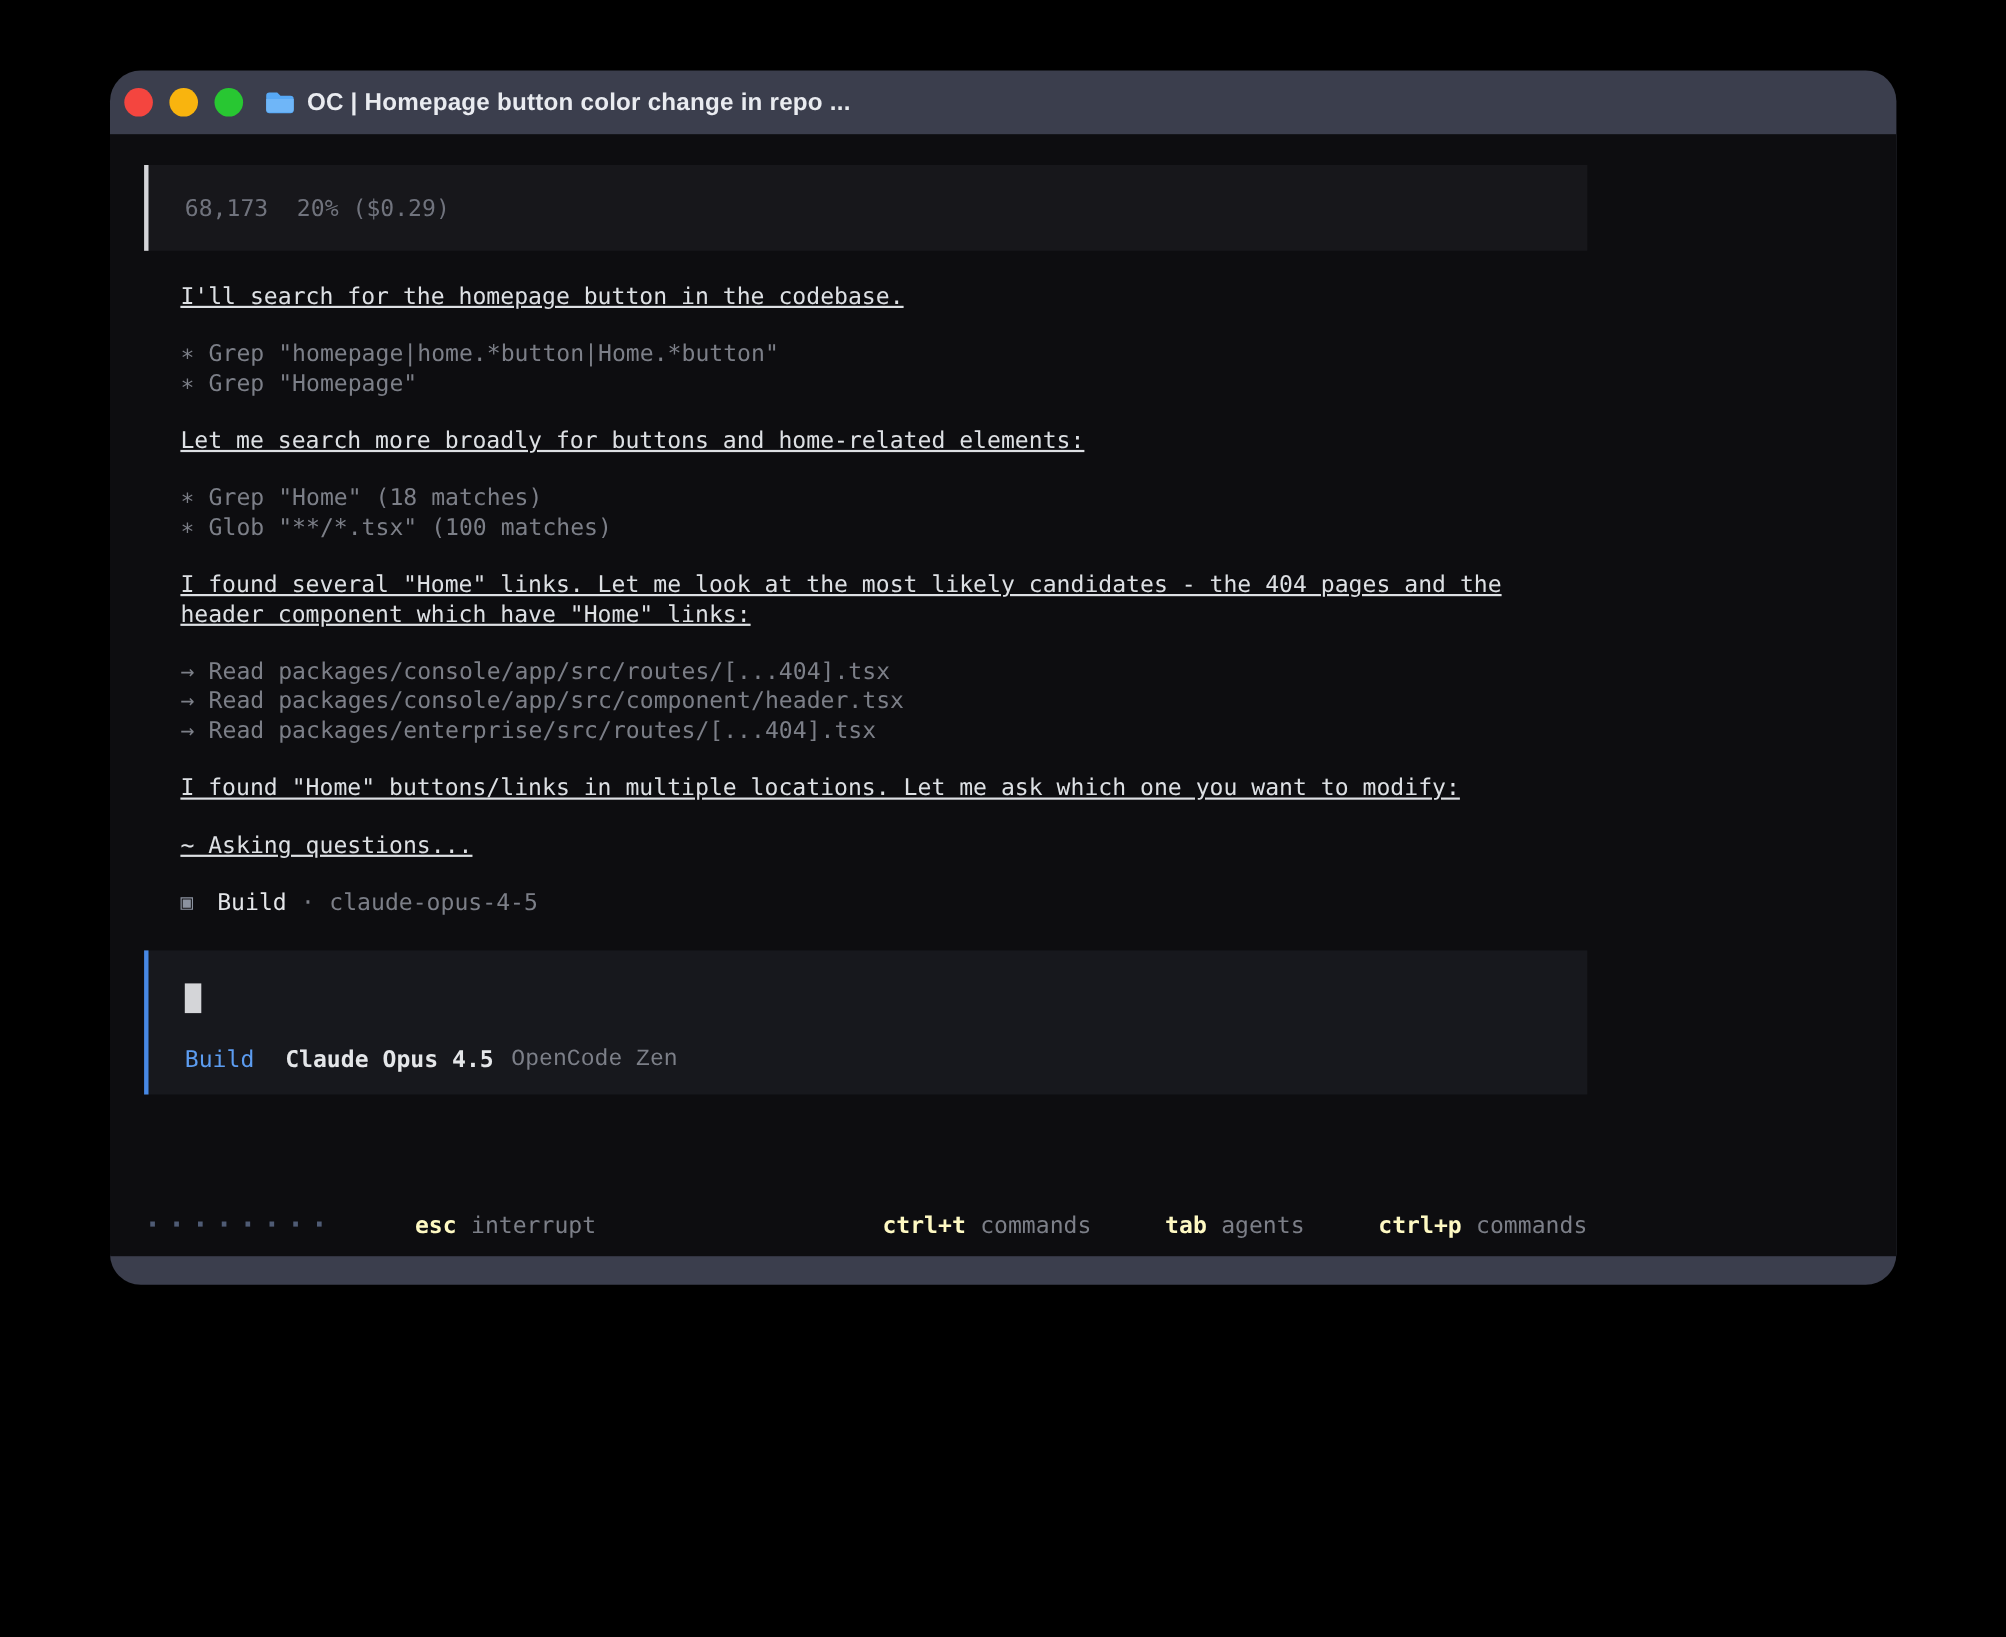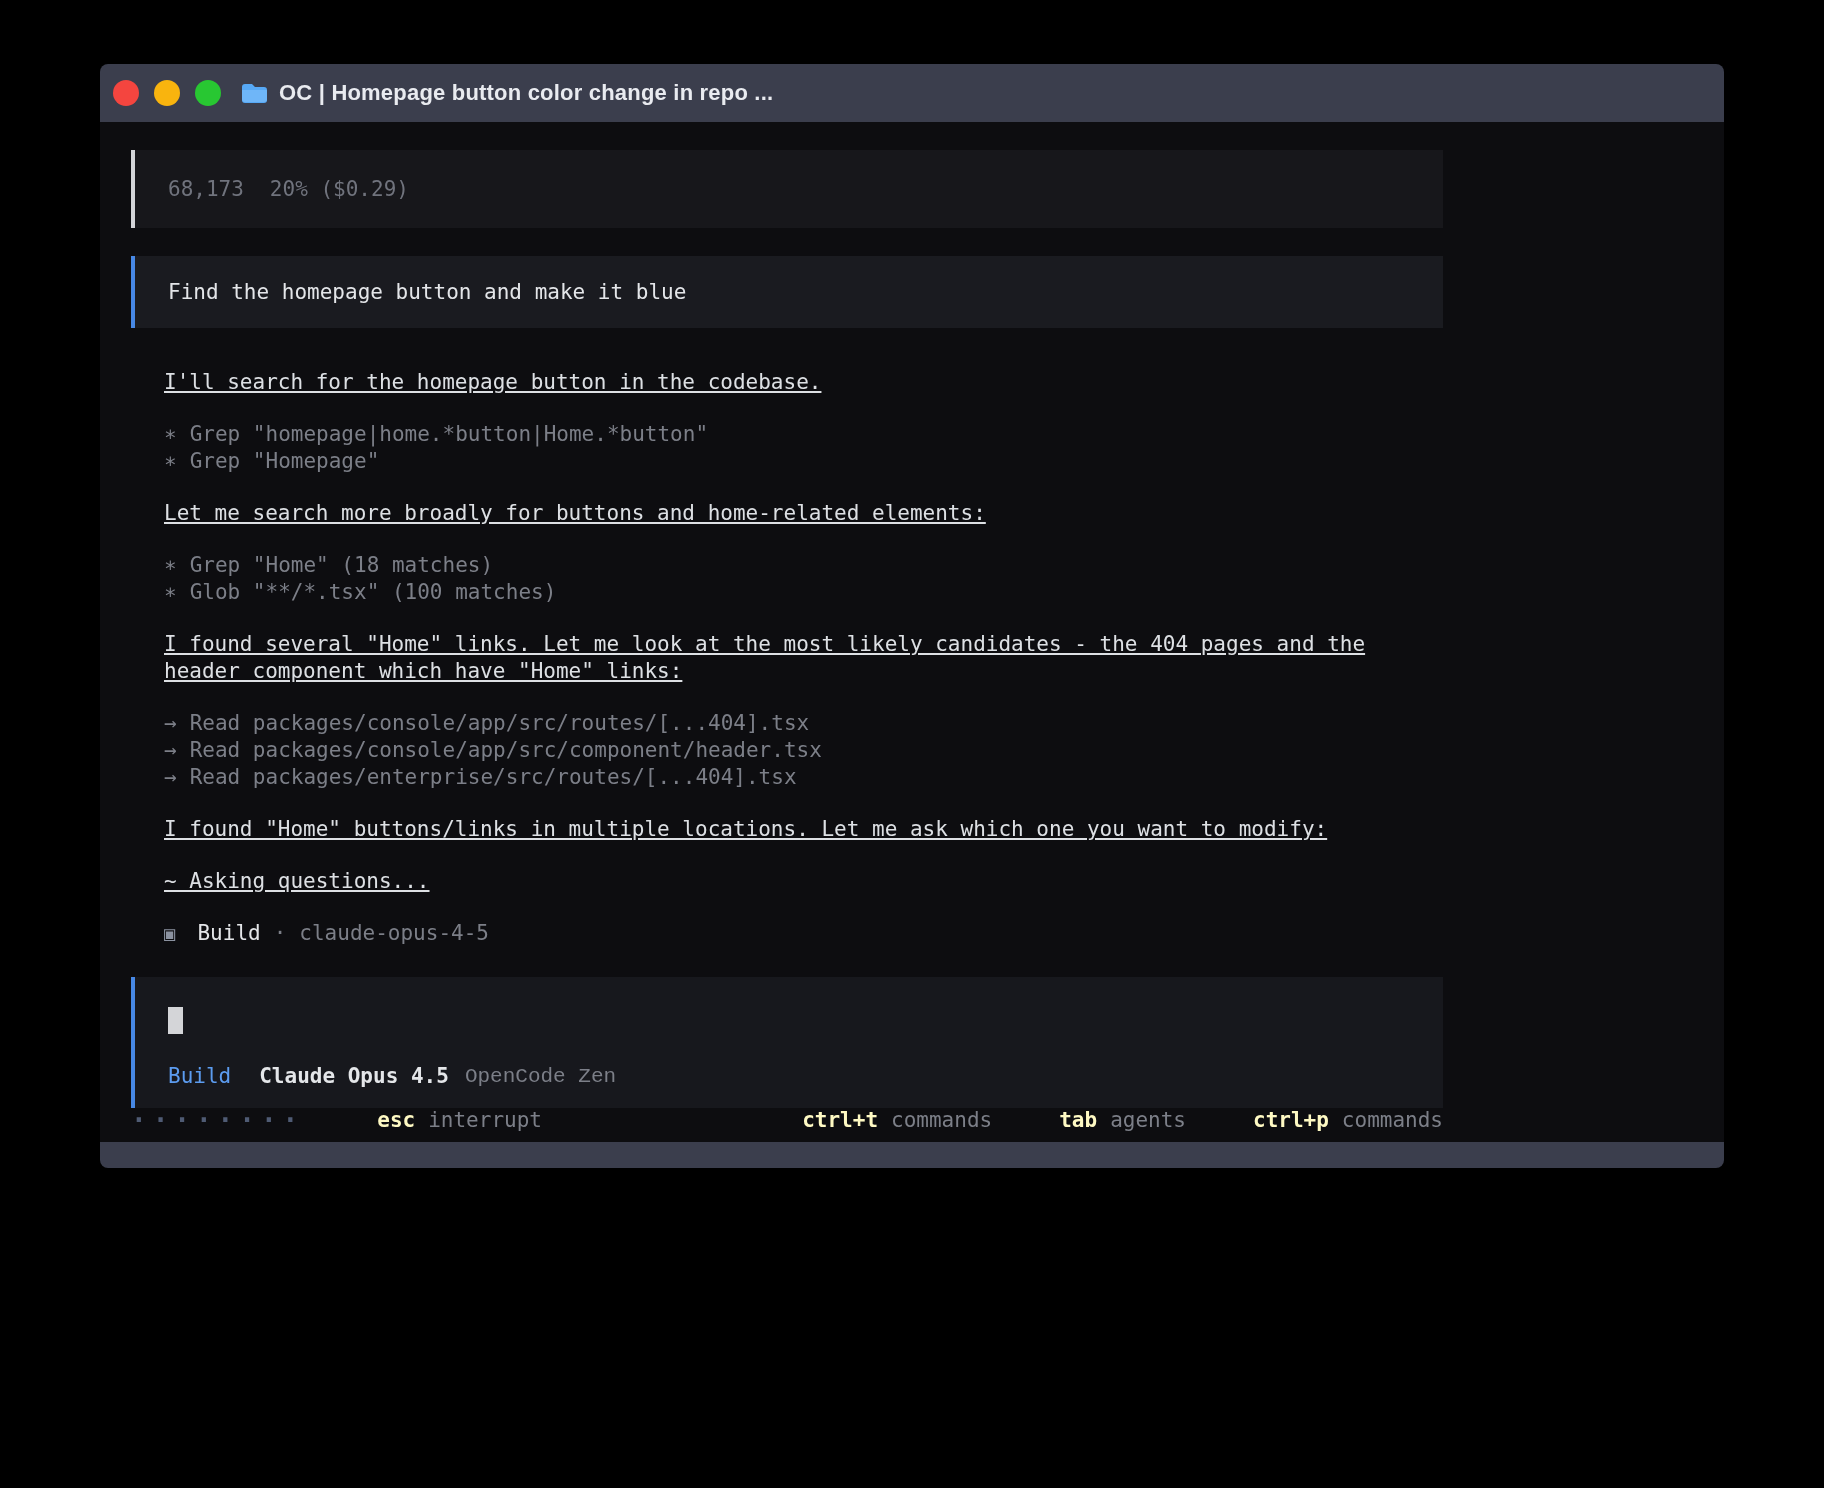--- a/index.html
+++ b/index.html
@@ -1,21 +1,21 @@
 <!DOCTYPE html>
 <html><head>
 <meta charset="utf-8">
 <style>
   * { margin:0; padding:0; box-sizing:border-box; }
   html,body { width:1824px; height:1488px; background:#000; overflow:hidden; }
   body { font-family:"DejaVu Sans Mono", monospace; }
 
   .window {
     position:absolute; left:100px; top:64px; width:1624px; height:1104px;
-    background:#3b3e4d; border-radius:8px; overflow:hidden;
+    background:#3b3e4d; border-radius:28px; overflow:hidden;
     box-shadow:0 24px 70px rgba(0,0,0,0.7);
   }
   .titlebar {
     height:58px; display:flex; align-items:center; padding-left:13px;
     font-family:"Liberation Sans", sans-serif;
   }
   .lights { display:flex; gap:15px; align-items:center; }
   .light { width:26px; height:26px; border-radius:50%; display:inline-block; }
   .light.red    { background:#f4453f; }
   .light.yellow { background:#f9b40e; }
@@ -100,23 +100,20 @@
   <div class="terminal">
     <div class="content">
 
       <div class="session-header">
         <span class="sh-right">
           <span>68,173</span>
           <span>20% ($0.29)</span>
         </span>
       </div>
 
-      <div class="user-block">
-        <span>Find the homepage button and make it blue</span>
-      </div>
 
       <div class="para">I'll search for the homepage button in the codebase.</div>
 
       <div class="tools">
         <div class="tool-line">
           <span>∗</span><span>Grep "homepage|home.*button|Home.*button"</span>
         </div>
         <div class="tool-line">
           <span>∗</span><span>Grep "Homepage"</span>
         </div>

